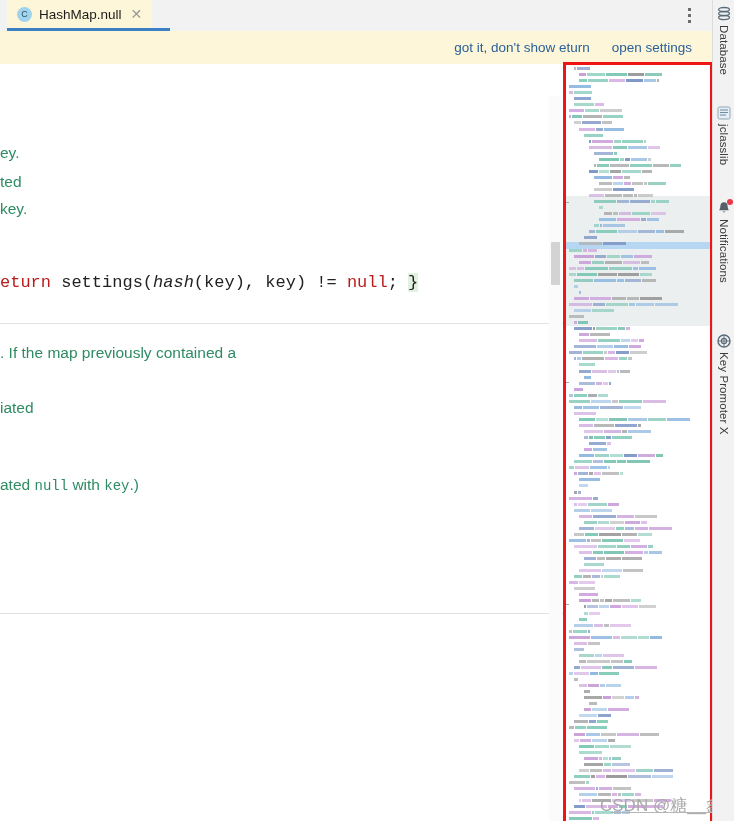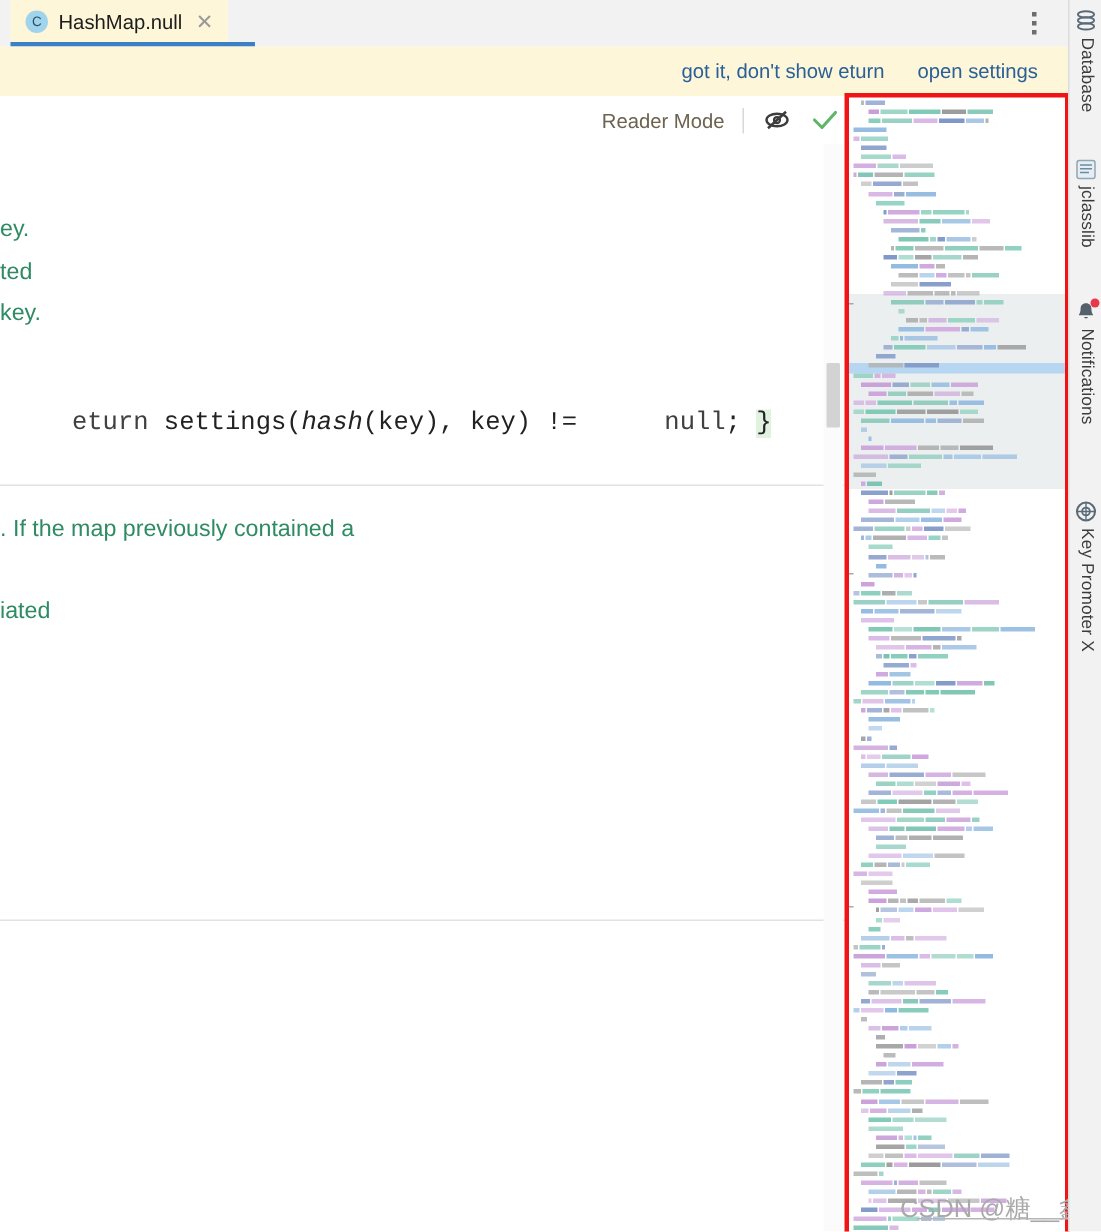--- a/index.html
+++ b/index.html
@@ -165,21 +165,21 @@
     position: absolute;
     white-space: pre;
     font-family: "Liberation Sans", sans-serif;
     font-size: 15.5px;
     color: #2e8b63;
   }
   .doc-line .mono {
     font-family: "Liberation Mono", monospace;
     font-size: 14px;
   }
-  .tok-kw   { color: #404040; padding-left: 48px; }
+  .tok-kw   { color: #b91c1c; }
   .tok-plain{ color: #222222; }
   .tok-ital { color: #222222; font-style: italic; }
   .brace-hl { background: #e2f2e0; }
   .hint {
     display: inline-block;
     background: #f0f0f0;
     color: #9b9b9b;
     border-radius: 3px;
     padding: 1px 5px;
     font-family: "Liberation Sans", sans-serif;
@@ -334,51 +334,36 @@
           <i></i>
           <i></i>
       </div>
     </div>
 
     <div class="banner">
       <a href="#">got it, don't show eturn</a>
       <a href="#">open settings</a>
     </div>
 
-    <div class="readerbar">
-      <span class="reader-label">Reader Mode</span>
-      <span class="reader-sep"></span>
-      <span class="icon-btn">
-        <svg width="18" height="16" viewBox="0 0 18 16">
-          <ellipse cx="9" cy="8" rx="7" ry="4.2" fill="none" stroke="#3d3d3d" stroke-width="1.6"></ellipse>
-          <circle cx="9" cy="8" r="2" fill="none" stroke="#3d3d3d" stroke-width="1.5"></circle>
-          <line x1="3" y1="13.5" x2="15" y2="2.5" stroke="#3d3d3d" stroke-width="1.7"></line>
-        </svg>
-      </span>
-      <span class="icon-btn">
-        <svg width="18" height="16" viewBox="0 0 18 16">
-          <polyline points="2,8 7,13 16,3" fill="none" stroke="#5fb668" stroke-width="2.1" stroke-linecap="round" stroke-linejoin="round"></polyline>
-        </svg>
-      </span>
-    </div>
 
     <div class="editor">
 
       <div class="doc-line" style="left:0px; top:48px;">ey.</div>
       <div class="doc-line" style="left:0px; top:77px;">ted</div>
       <div class="doc-line" style="left:0px; top:104px;">key.</div>
 
       <div class="code-line" style="left:0px; top:177px;"><span class="tok-kw">eturn</span><span class="tok-plain"> settings(</span><span class="tok-ital">hash</span><span class="tok-plain">(key), key) != </span><span class="tok-kw">null</span><span class="tok-plain">; </span><span class="tok-plain brace-hl">}</span></div>
 
       <div class="hr-sep" style="top:227px;"></div>
 
       <div class="doc-line" style="left:0px; top:248px;">. If the map previously contained a</div>
       <div class="doc-line" style="left:0px; top:303px;">iated</div>
 
 
+      <div class="doc-line" style="left:0px; top:380px;"><span>ated </span><span class="mono">null</span><span> with </span><span class="mono">key</span><span>.)</span></div>
 
 
       <div class="hr-sep" style="top:517px;"></div>
     </div>
 
     <div class="vscroll"></div>
     <div class="vthumb"></div>
 
     <div class="minimap">
         <div class="mm-viewport" style="top: 132px; height: 130px;"></div>

